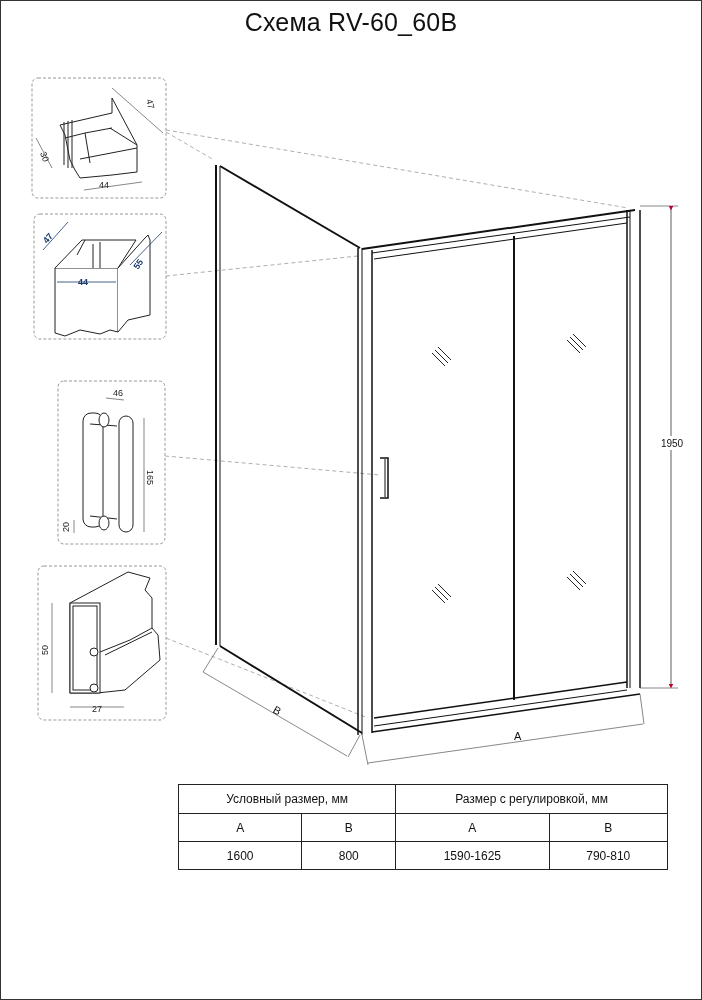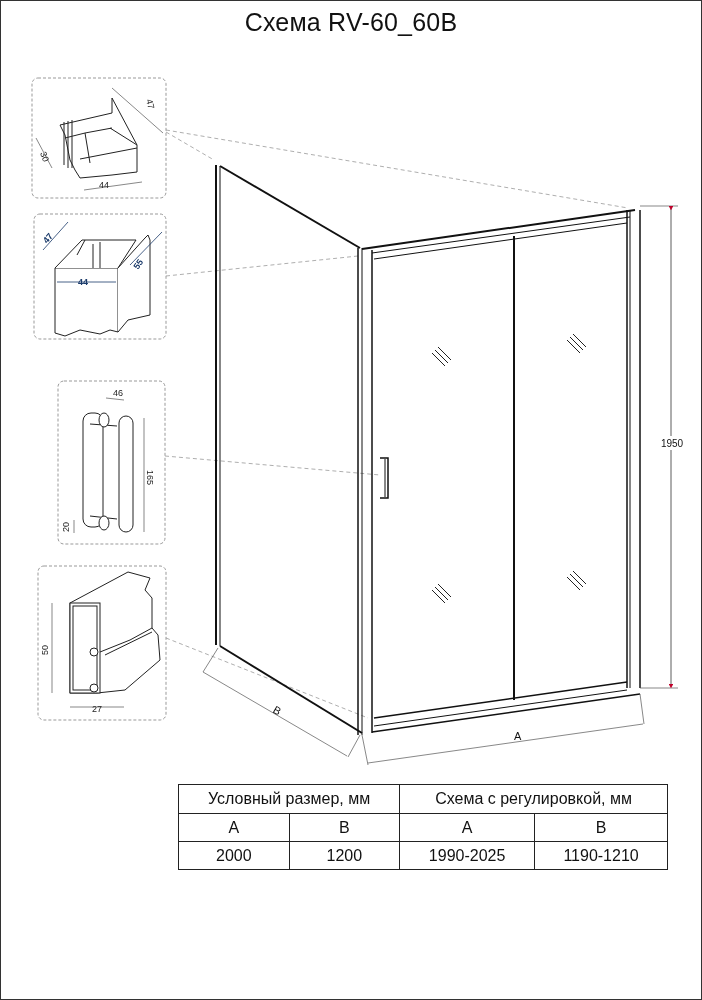--- a/index.html
+++ b/index.html
@@ -1,20 +1,20 @@
 <!DOCTYPE html>
 <html><head>
 <meta charset="utf-8">
 <style>
   html, body { margin: 0; padding: 0; background: #fff; }
   body { width: 702px; height: 1000px; position: relative; overflow: hidden; font-family: "Liberation Sans", sans-serif; }
   .frame { position: absolute; left: 0; top: 0; width: 700px; height: 998px; border: 1px solid #333; }
   .title { position: absolute; left: 0; width: 702px; top: 8px; text-align: center; font-size: 25px; color: #111; letter-spacing: 0.2px; }
   svg.drawing { position: absolute; left: 0; top: 0; }
-  .spec-table { position: absolute; left: 178px; top: 784px; width: 490px; border-collapse: collapse; font-size: 16px; color: #111; }
+  .spec-table { position: absolute; left: 178px; top: 784px; width: 490px; border-collapse: collapse; font-size: 12px; color: #111; }
   .spec-table td, .spec-table th { border: 1px solid #222; text-align: center; height: 27px; padding: 0; font-weight: normal; }
   .spec-table th { height: 28px; }
   .spec-table .thin-left { border-left-color: #888; }
 </style>
 </head>
 <body>
 
 <div class="frame"></div>
 <div class="title">Схема RV-60_60B</div>
 
@@ -173,28 +173,28 @@
     <line x1="360" y1="735" x2="348" y2="757"></line>
     <line x1="203" y1="672" x2="347" y2="756"></line>
   </g>
   <text x="272" y="712" font-size="11" fill="#111" transform="rotate(30 272 712)">B</text>
 </svg>
 
 <table class="spec-table">
   <tbody>
       <tr>
     <th colspan="2">Условный размер, мм</th>
-    <th colspan="2">Схема с регулировкой, мм</th>
+    <th colspan="2">Размер с регулировкой, мм</th>
   </tr>
   <tr>
     <td>A</td>
     <td class="thin-left">B</td>
     <td>A</td>
     <td class="thin-left">B</td>
   </tr>
   <tr>
-    <td>2000</td>
-    <td class="thin-left">1200</td>
-    <td>1990-2025</td>
-    <td class="thin-left">1190-1210</td>
+    <td>1600</td>
+    <td class="thin-left">800</td>
+    <td>1590-1625</td>
+    <td class="thin-left">790-810</td>
   </tr>
 </tbody>
   </table>
 
 </body></html>

